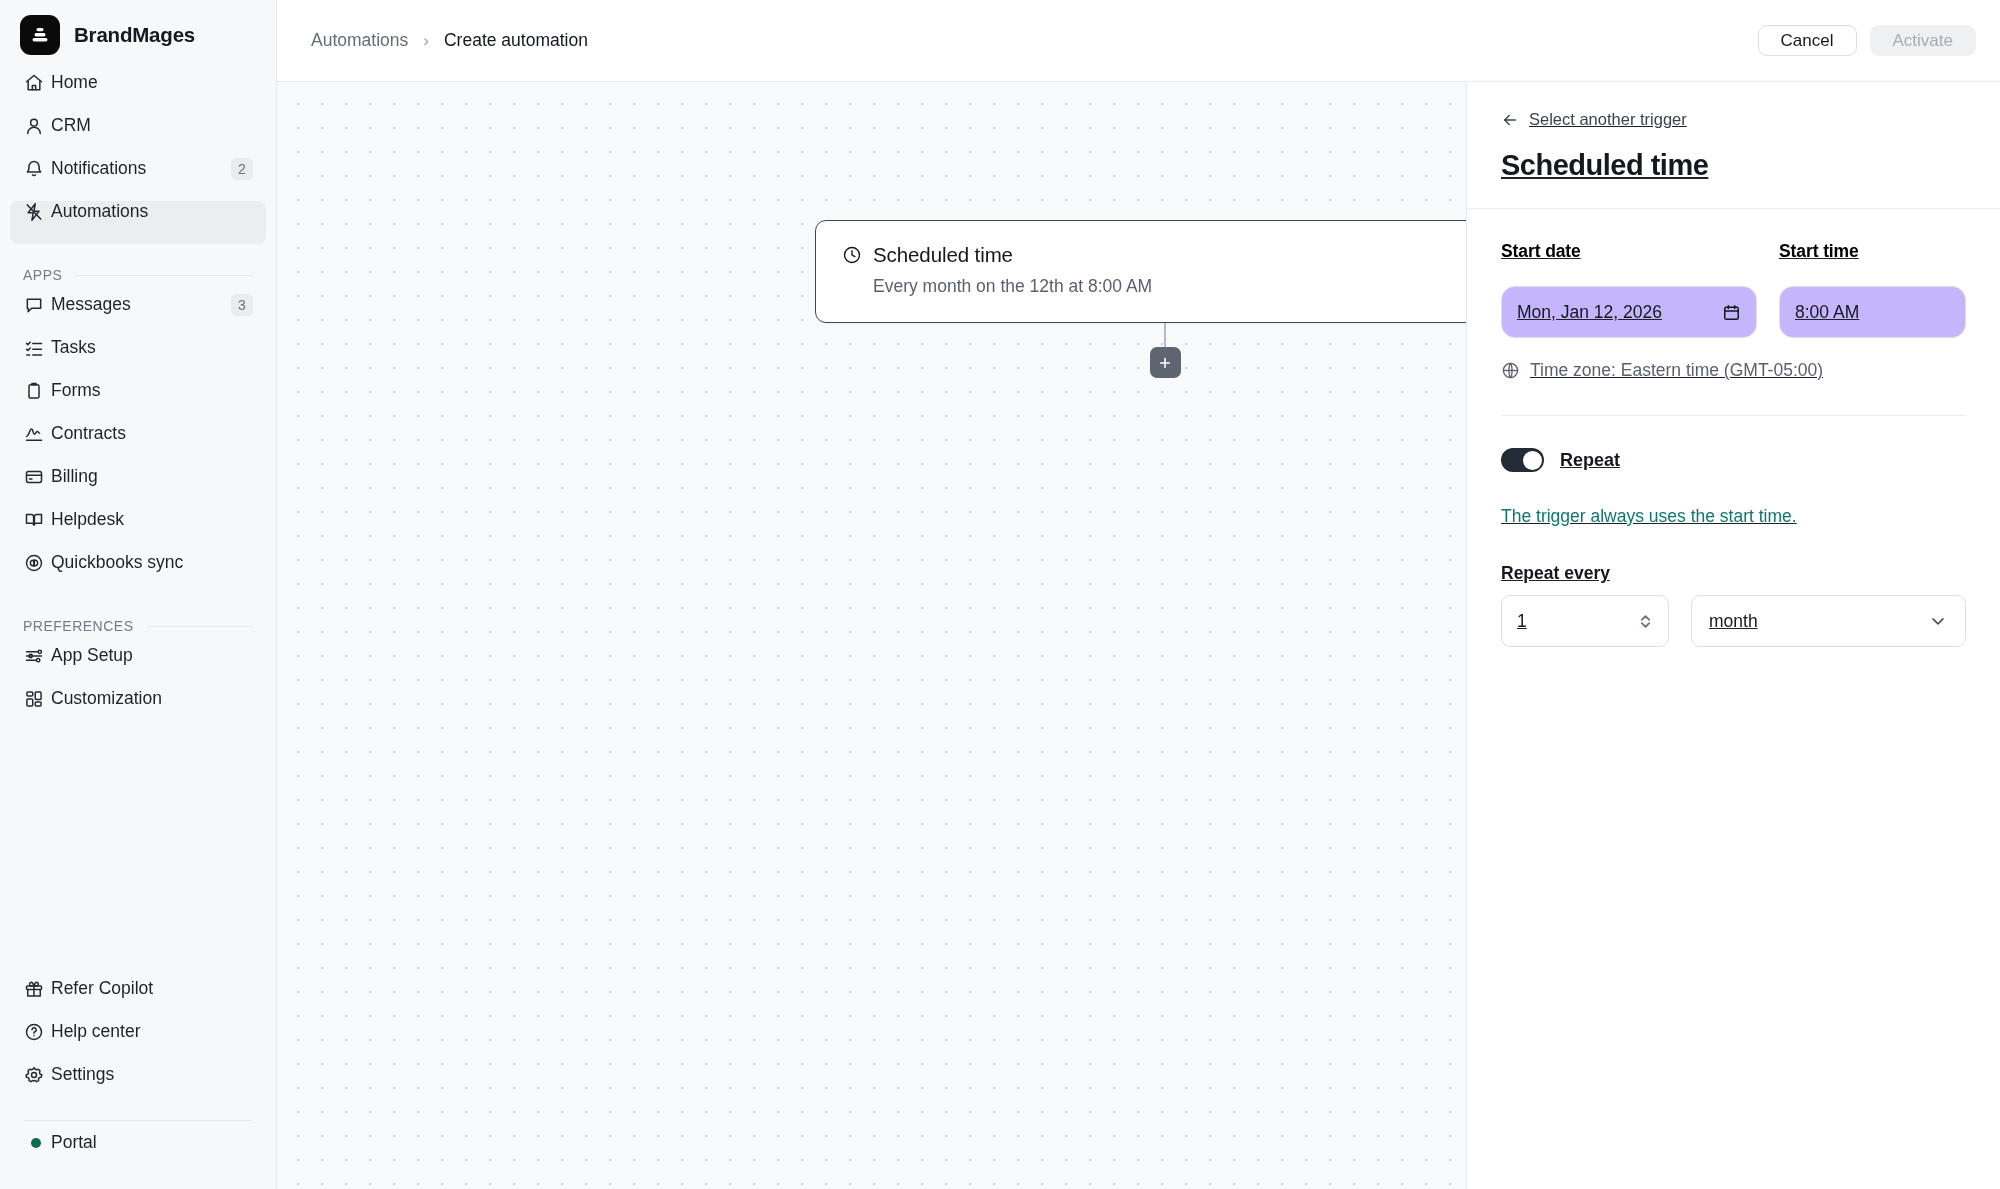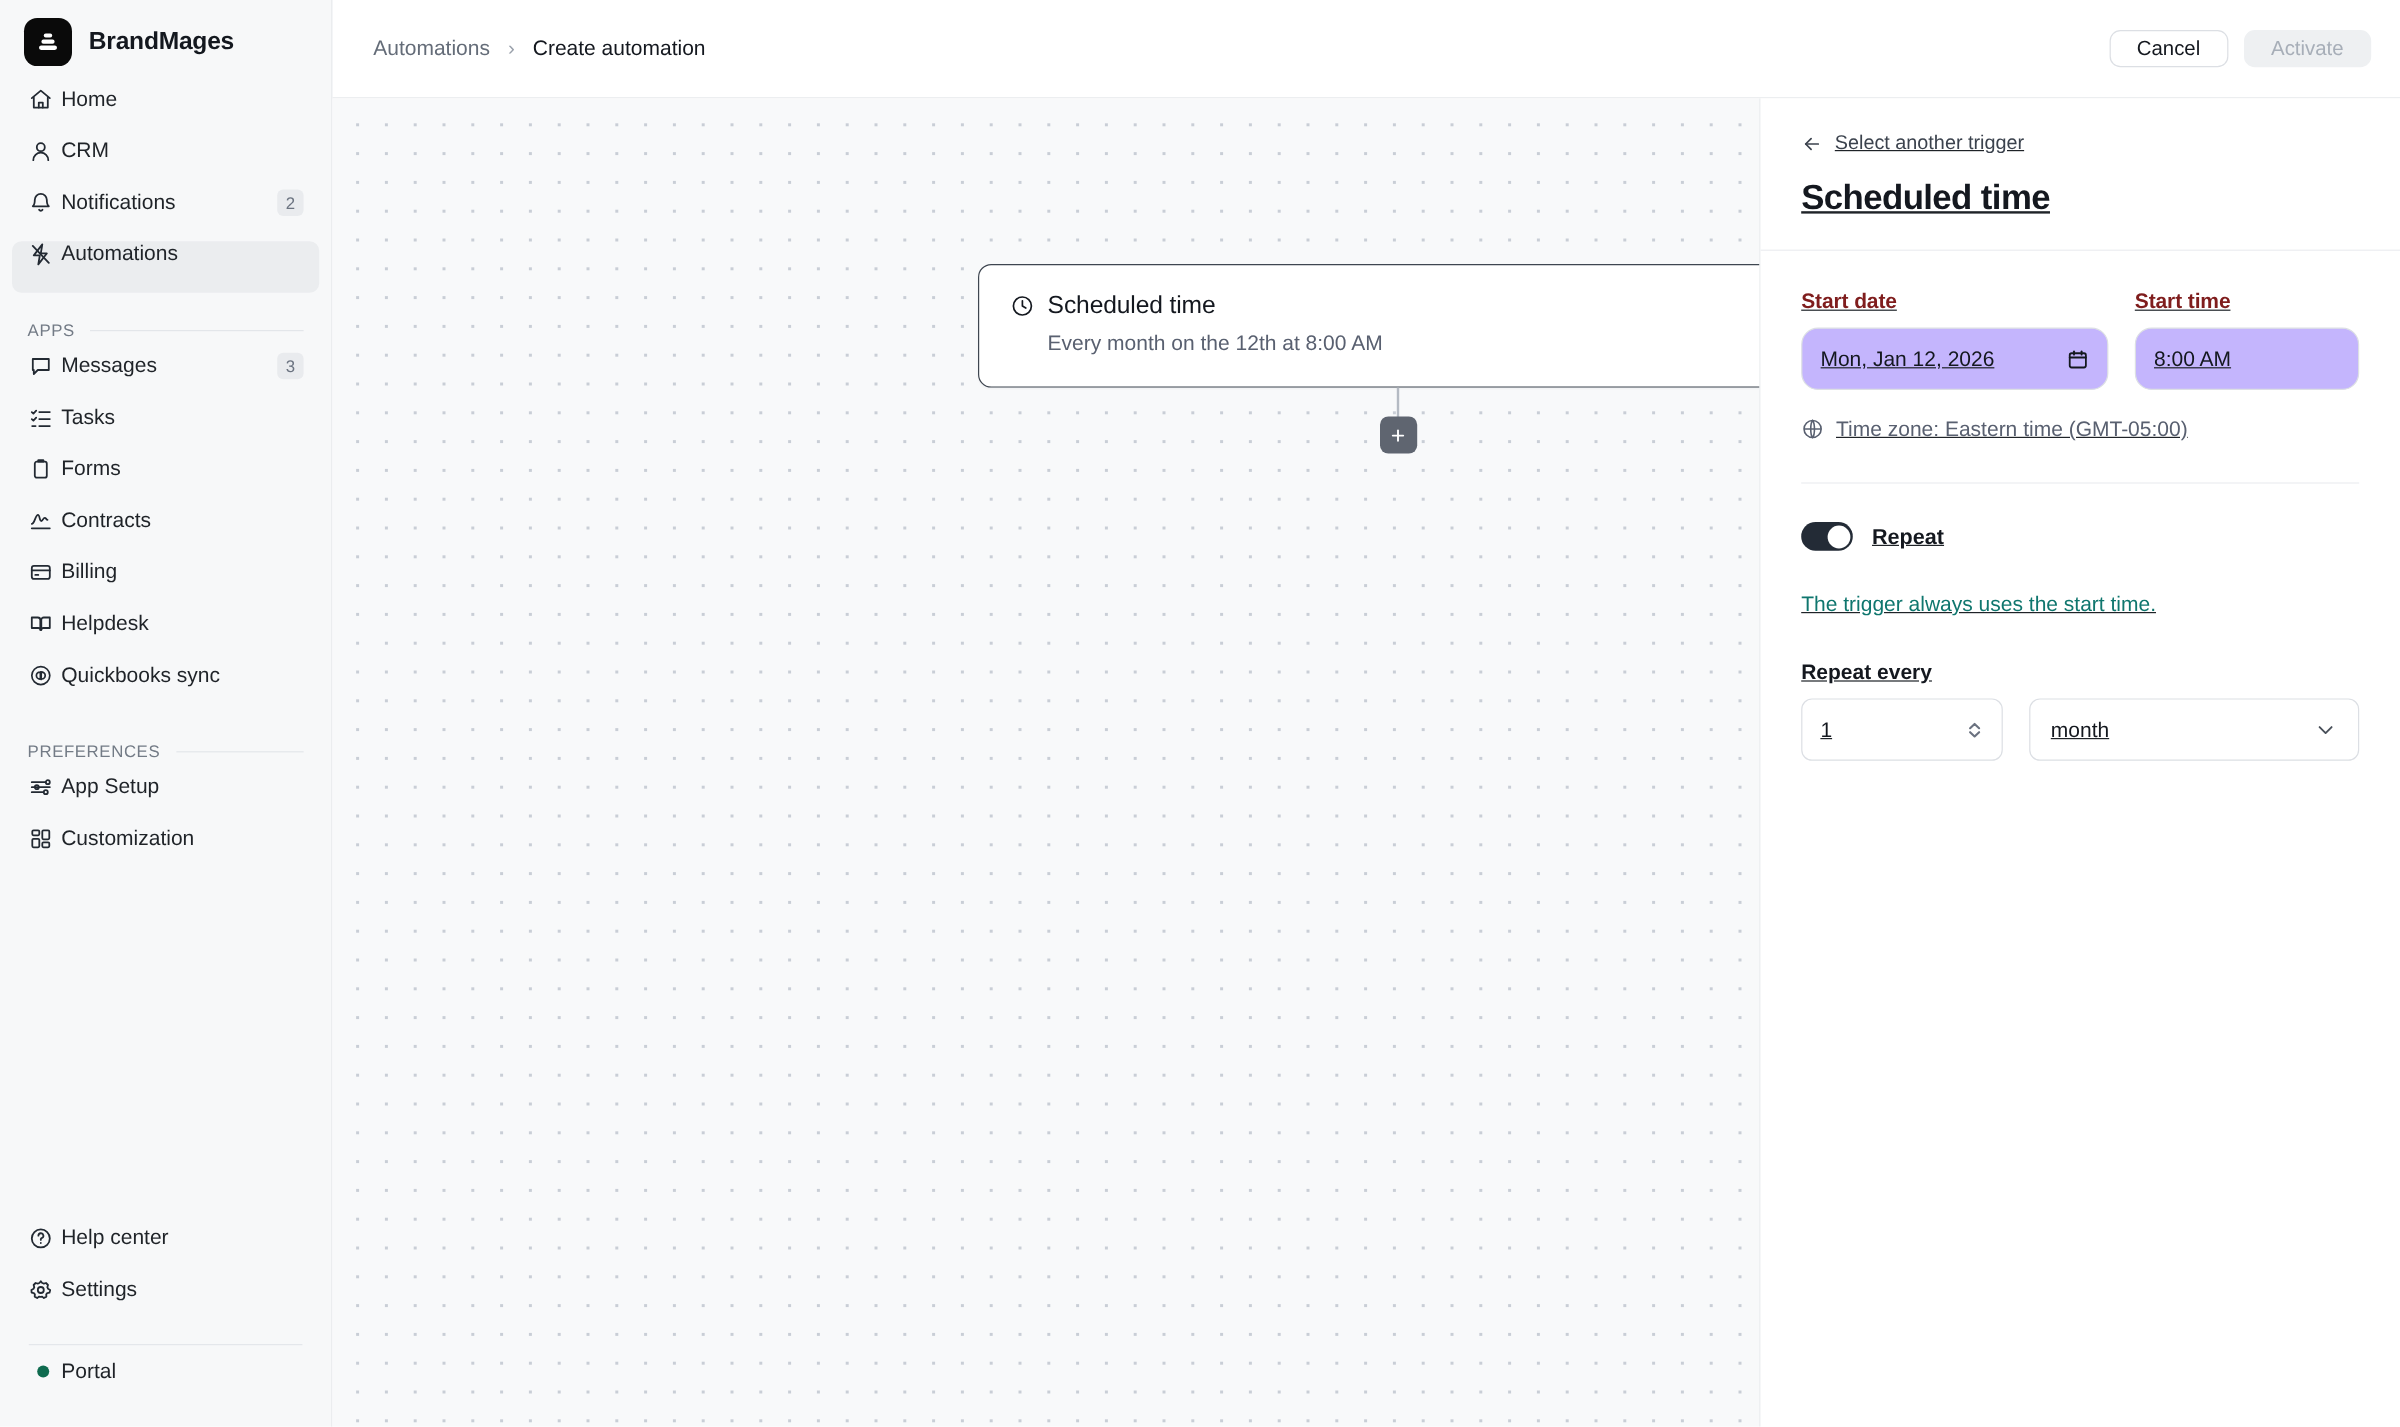--- a/index.html
+++ b/index.html
@@ -184,22 +184,22 @@
     font-size: 29px; font-weight: 700; letter-spacing: -0.5px;
     color: #14181f;
   }
   .panel-body { padding: 32px 34px 34px 34px; }
 
   .field-row { display: flex; gap: 22px; }
   .field { display: flex; flex-direction: column; }
   .field.date { width: 256px; flex: 0 0 256px; }
   .field.time { flex: 1 1 auto; }
   .field-label {
-    font-size: 17.5px; font-weight: 700; color: #7f1d1d;
-    margin-bottom: 11px; letter-spacing: -0.1px;
+    font-size: 17.5px; font-weight: 700; color: #000000;
+    margin-bottom: 24px; letter-spacing: -0.1px;
   }
   .input-shell {
     height: 52px; border: 1px solid #dcdfe4; border-radius: 14px;
     background: #c4b5fd;
     display: flex; align-items: center;
     padding: 0 15px;
     cursor: text;
   }
   .input-val {
     flex: 1 1 auto; font-size: 17.5px; color: #14181f;
@@ -437,20 +437,32 @@
             <rect x="13.5" y="15.5" width="7" height="5" rx="1.2"></rect>
           </svg>
         </span>
         <span class="nav-label">Customization</span>
       </div>
     </nav>
 
     <div class="sidebar-spacer"></div>
 
     <div class="sidebar-bottom">
+      <div class="nav-item">
+        <span class="nav-icon">
+          <svg width="20" height="20" viewBox="0 0 24 24" fill="none" stroke="currentColor" stroke-width="1.8" stroke-linejoin="round">
+            <rect x="3" y="8.5" width="18" height="4" rx="1"></rect>
+              <path d="M4.5 12.5v8h15v-8"></path>
+            <path d="M12 8.5v12"></path>
+            <path d="M12 8.5S10.8 4 8.5 4a2.3 2.3 0 0 0 0 4.5z"></path>
+            <path d="M12 8.5S13.2 4 15.5 4a2.3 2.3 0 0 1 0 4.5z"></path>
+          </svg>
+        </span>
+        <span class="nav-label">Refer Copilot</span>
+      </div>
       <div class="nav-item">
         <span class="nav-icon">
           <svg width="20" height="20" viewBox="0 0 24 24" fill="none" stroke="currentColor" stroke-width="1.8" stroke-linecap="round">
             <circle cx="12" cy="12" r="9"></circle>
             <path d="M9.6 9.3a2.5 2.5 0 1 1 3.3 2.4c-.6.25-.9.8-.9 1.4v.4"></path>
             <circle cx="12" cy="16.6" r="0.9" fill="currentColor" stroke="none"></circle>
           </svg>
         </span>
         <span class="nav-label">Help center</span>
       </div>

